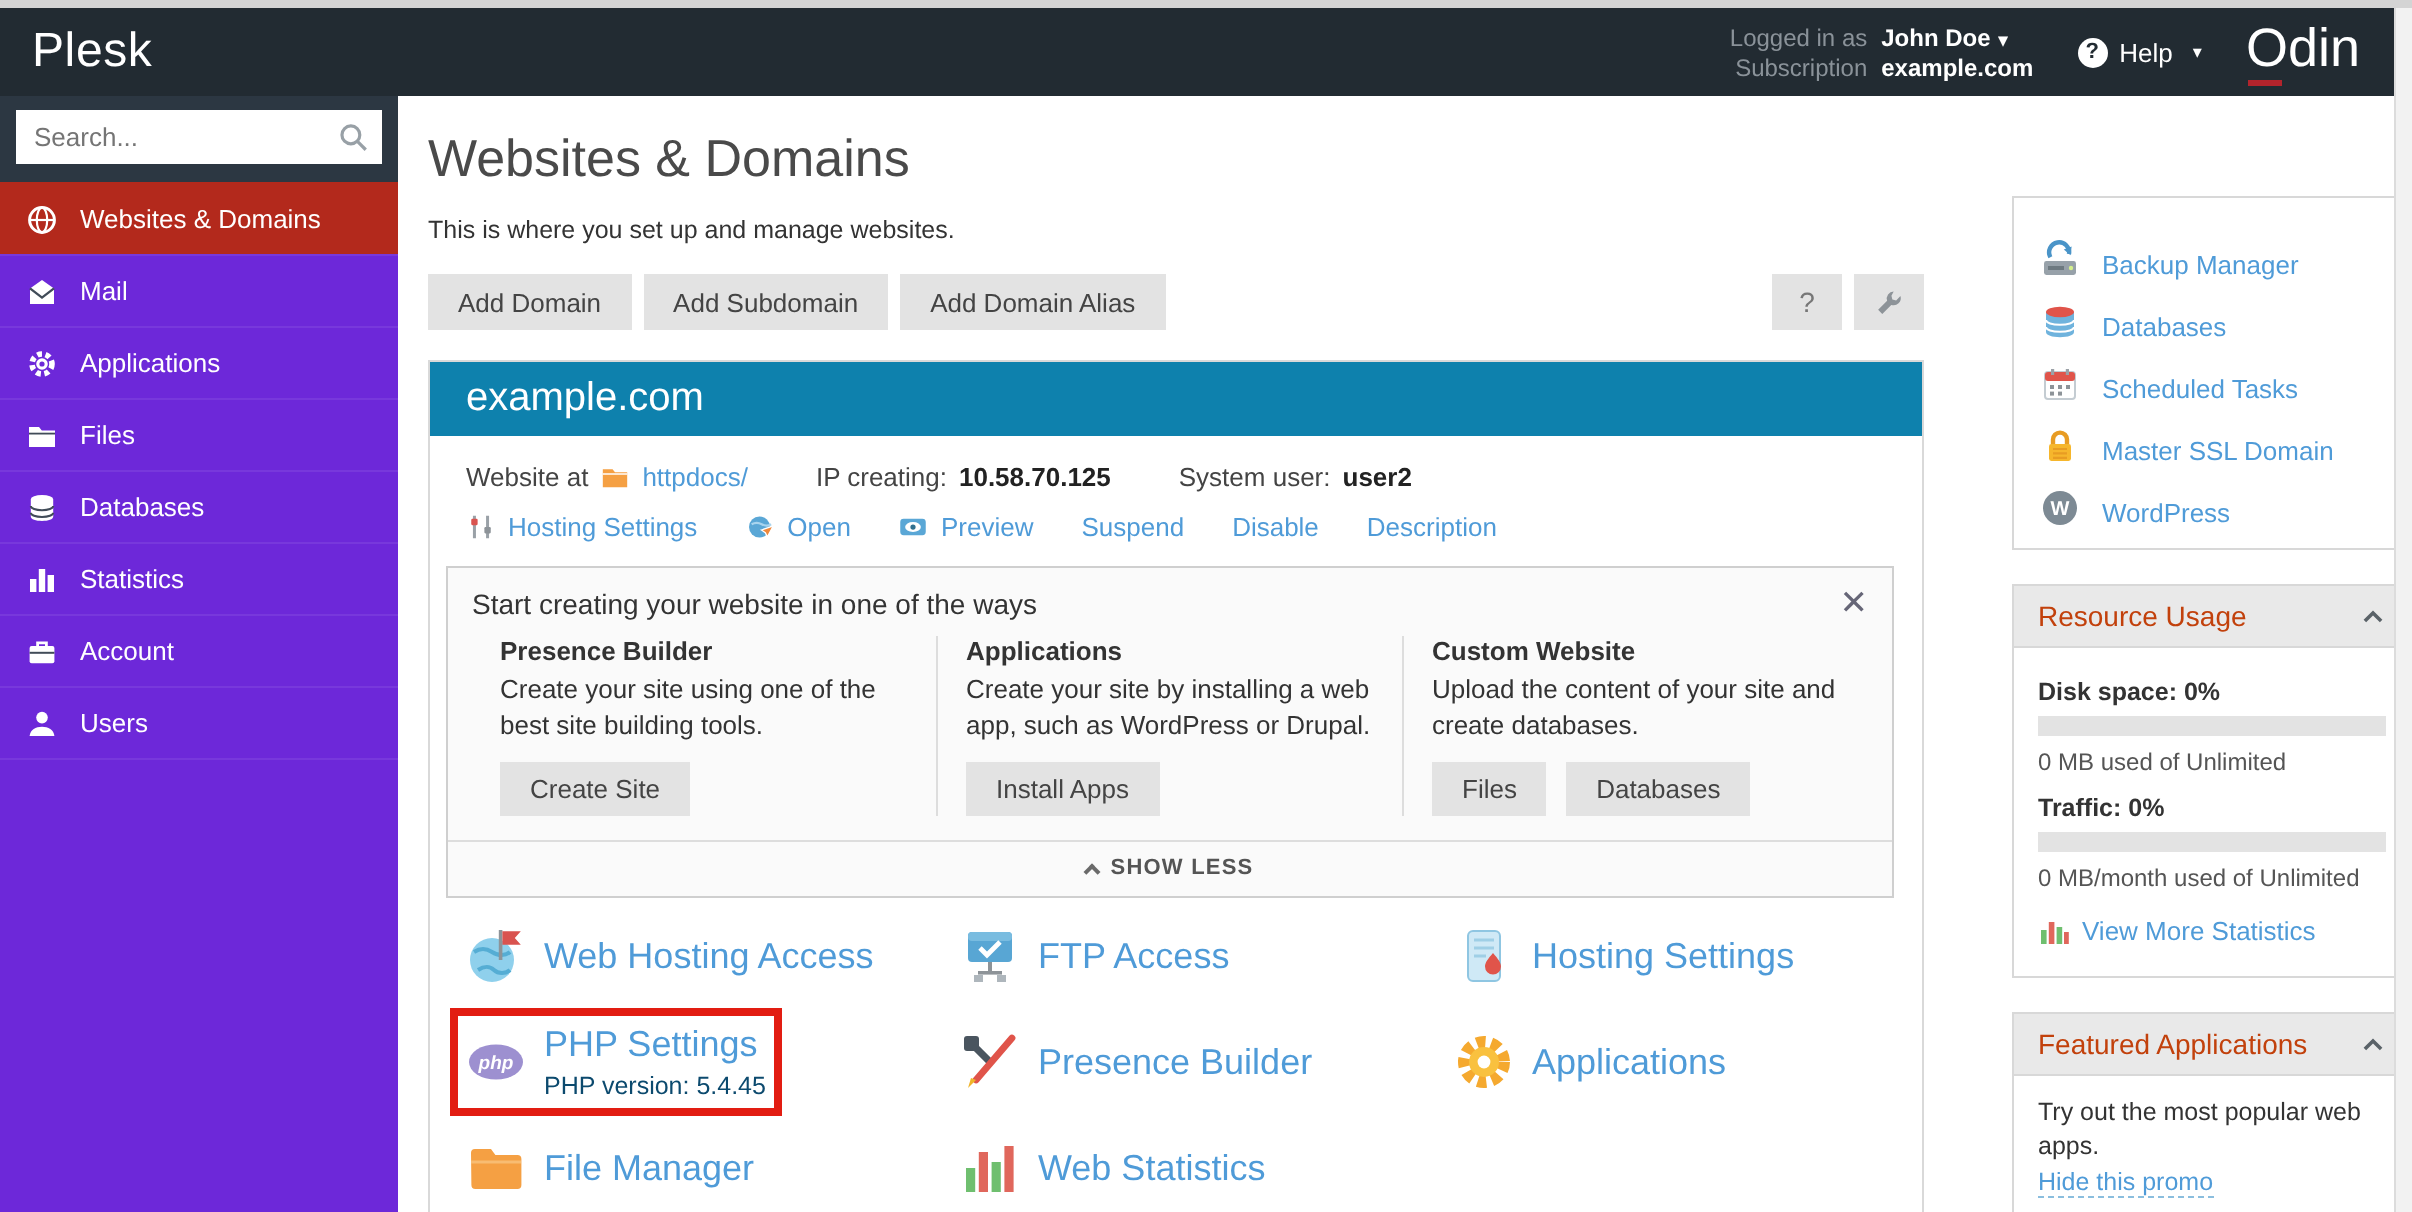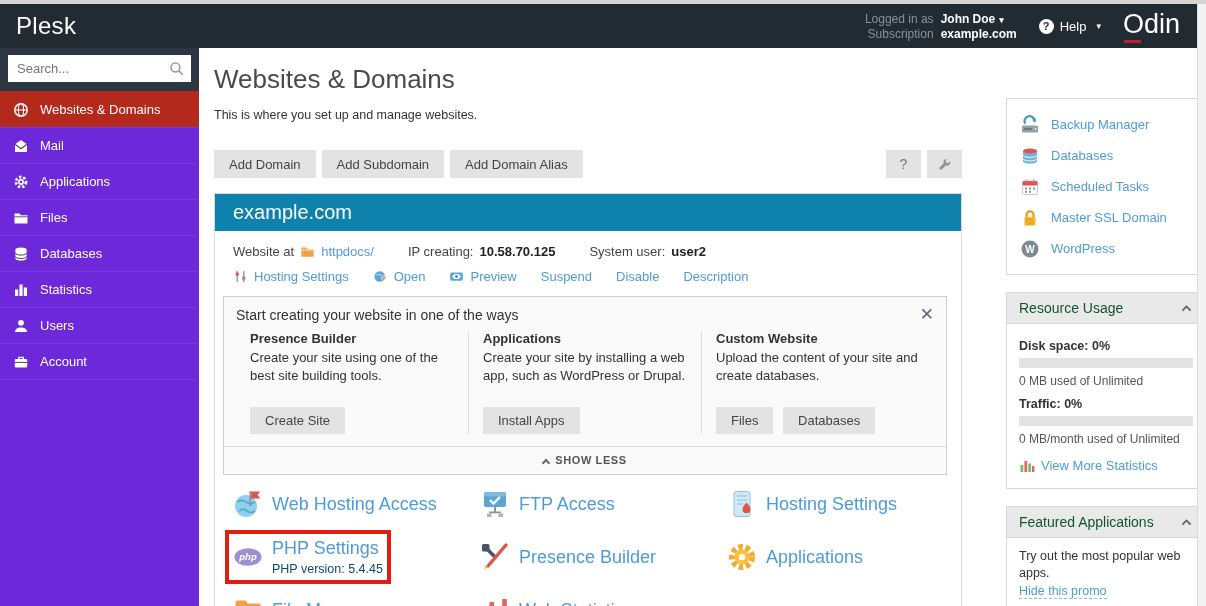--- a/index.html
+++ b/index.html
@@ -34,21 +34,21 @@
   .nav-item.active { background:#b3291c; border-top-color:#b3291c; }
   .nav-ic { width:16px; height:16px; flex-shrink:0; }
   .nav-ic svg, .search-ic svg, .ic svg { width:100%; height:100%; display:block; }
 
   
   .page { flex:1; padding:14px 0 0 15px; background:#fff; position:relative; }
   .page-title { font-size:26px; font-weight:400; color:#4a4a4a; margin:2px 0 13px; }
   .page-subtitle { font-size:12.5px; color:#333; margin-bottom:15px; }
   .actions-row { display:flex; gap:6px; width:748px; margin-bottom:15px; }
   .btn { background:#e3e3e3; border:0; color:#444; font-size:13px; font-family:inherit;
-    padding:0 15px; height:28px; cursor:pointer; display:inline-flex; align-items:center; justify-content:center;margin-top:13px; }
+    padding:0 15px; height:28px; cursor:pointer; display:inline-flex; align-items:center; justify-content:center; }
   .icon-btns { margin-left:auto; display:flex; gap:6px; }
   .sq-btn { width:35px; padding:0; color:#777; font-size:14px; }
   .sq-btn .ic { width:15px; height:15px; }
 
   .card { width:748px; border:1px solid #d9d9d9; }
   .card-banner { background:#0e81ad; color:#fff; font-size:20px; padding:7px 18px; }
   .info-row { display:flex; align-items:center; gap:6px; padding:13px 18px 0; color:#444; }
   .info-row b { color:#222; }
   .info-gap { width:22px; }
   .links-row { display:flex; align-items:center; gap:24px; padding:10px 18px 11px; }
@@ -76,24 +76,24 @@
   .tool .ic { width:30px; height:30px; flex-shrink:0; }
   .tool-label { color:#4f9bd8; font-size:18px; }
   .tool-sub { color:#0c4a6e; font-size:12.5px; margin-top:3px; }
   .tool.highlighted { outline:4px solid #e21d12; outline-offset:4px; }
 
   
   .rightcol { width:200px; margin-left:22px; padding-top:50px; flex-shrink:0; }
   .rbox { border:1px solid #d8d8d8; background:#fff; }
   .rbox + .rbox { margin-top:17px; }
   .quick-links { padding:10px 13px; }
-  .qitem { display:flex; align-items:center; gap:11px; min-height:31px; }
+  .qitem { display:flex; align-items:flex-end; gap:11px; min-height:31px; }
   .qitem .ic { width:20px; height:20px; flex-shrink:0; }
   .rhead { background:#e9e9e9; border-bottom:1px solid #d8d8d8; padding:7px 12px; font-size:14px;
-    color:#14532d; display:flex; align-items:center; }
+    color:#c2410c; display:flex; align-items:center; }
   .rhead .chev { margin-left:auto; width:13px; height:13px; cursor:pointer; }
   .rbody { padding:10px 12px 12px; }
   .rlabel { font-weight:bold; font-size:12.5px; color:#333; margin:5px 0 5px; }
   .bar { height:10px; background:#e3e3e3; margin-bottom:6px; overflow:hidden; }
   .bar i { display:block; height:100%; background:#8bc34a; width:0; }
   .rnote { font-size:12px; color:#555; margin-bottom:9px; }
   .stats-link { display:inline-flex; align-items:center; gap:6px; color:#4f9bd8; font-size:13px; margin-top:2px; }
   .stats-link .ic { width:16px; height:16px; }
   .feat-text { font-size:12.5px; color:#333; line-height:1.35; }
   .hide-link { display:inline-block; color:#4f9bd8; font-size:12.5px; border-bottom:1px dashed #8bbede;
@@ -190,35 +190,35 @@
               <rect x="2" y="7.5" width="3.2" height="6.5" fill="#fff"></rect>
               <rect x="6.4" y="2.5" width="3.2" height="11.5" fill="#fff"></rect>
               <rect x="10.8" y="5.5" width="3.2" height="8.5" fill="#fff"></rect>
             </svg>
         </span>
         <span>Statistics</span>
       </div>
       <div class="nav-item">
         <span class="nav-ic">
           <svg viewBox="0 0 16 16">
-              <circle cx="8" cy="4.8" r="2.9" fill="#fff"></circle>
-              <path d="M1.8 14c.4-3.2 3-4.6 6.2-4.6s5.8 1.4 6.2 4.6z" fill="#fff"></path>
-            </svg>
-        </span>
-        <span>Users</span>
-      </div>
-      <div class="nav-item">
-        <span class="nav-ic">
-          <svg viewBox="0 0 16 16">
               <rect x="1.8" y="5" width="12.4" height="8.6" rx="1" fill="#fff"></rect>
               <path d="M5.8 5V3.4h4.4V5" fill="none" stroke="#fff" stroke-width="1.4"></path>
               <path d="M1.8 8.4h12.4" stroke="#414c58" stroke-width="1"></path>
             </svg>
         </span>
         <span>Account</span>
+      </div>
+      <div class="nav-item">
+        <span class="nav-ic">
+          <svg viewBox="0 0 16 16">
+              <circle cx="8" cy="4.8" r="2.9" fill="#fff"></circle>
+              <path d="M1.8 14c.4-3.2 3-4.6 6.2-4.6s5.8 1.4 6.2 4.6z" fill="#fff"></path>
+            </svg>
+        </span>
+        <span>Users</span>
       </div>
       <div class="nav-item" style="height:0;padding:0"></div>
     </nav>
   </aside>
 
   <main class="page">
     <h1 class="page-title">Websites &amp; Domains</h1>
     <div class="page-subtitle">This is where you set up and manage websites.</div>
 
     <div class="actions-row">

